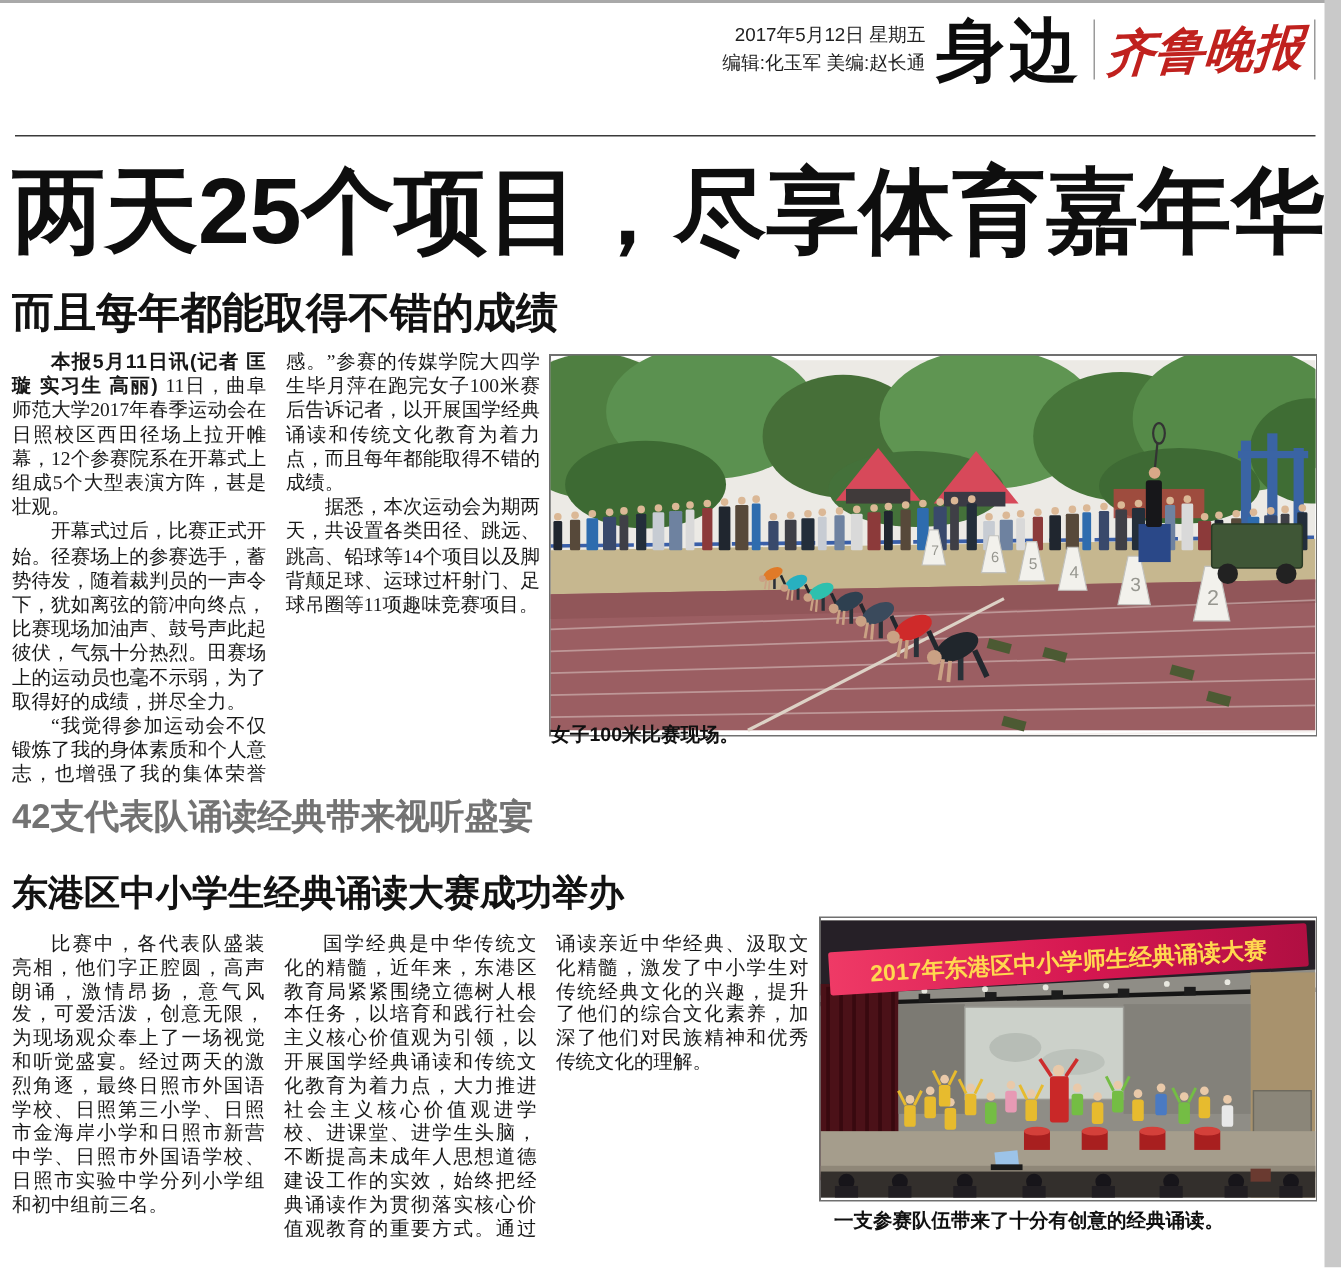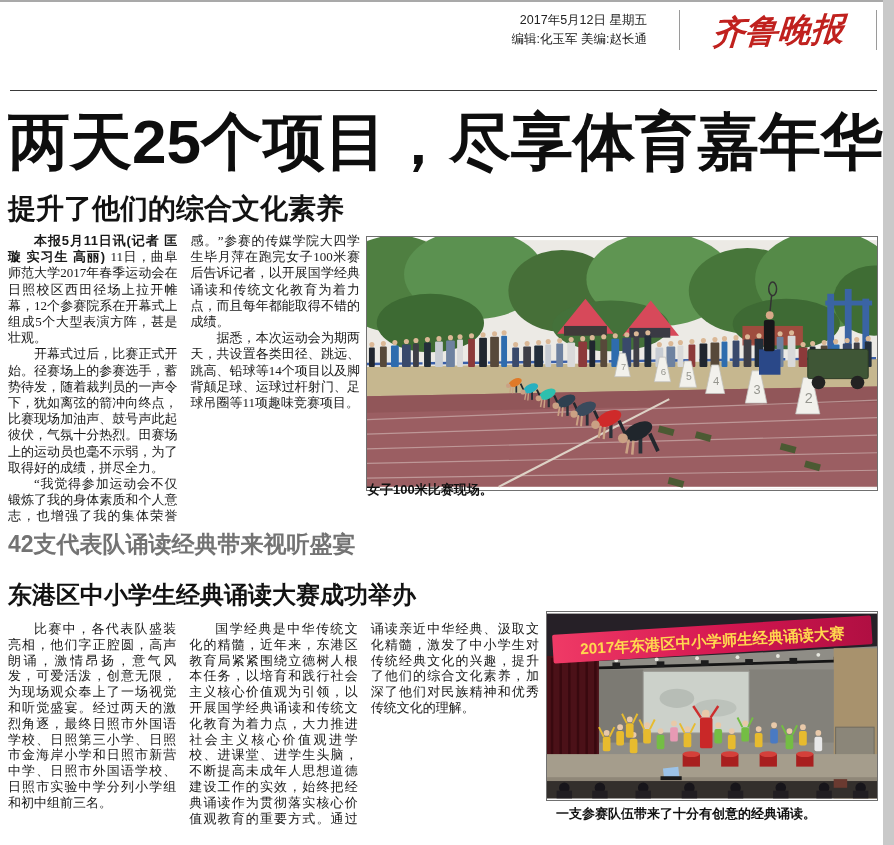--- a/index.html
+++ b/index.html
@@ -3,21 +3,21 @@
 <meta charset="utf-8">
 <style>
   html,body{margin:0;padding:0;}
   body{width:894px;height:845px;position:relative;background:#fff;overflow:hidden;
        font-family:"Liberation Serif","DejaVu Serif",serif;color:#161616;}
   .abs{position:absolute;}
   .top-line{top:0;left:0;width:894px;height:2px;background:#a9a9a9;}
   .edge-strip{top:0;right:0;width:11px;height:845px;background:#c9c9c9;}
 
   
-  .masthead{top:10px;right:17px;display:flex;align-items:center;gap:32px;margin-left:36px;}
+  .masthead{top:10px;right:17px;display:flex;align-items:center;gap:7px;margin-left:36px;}
   .m-date{font-size:12.5px;color:#222;text-align:right;line-height:1.55;
           font-family:"Liberation Sans",sans-serif;white-space:nowrap;}
   .m-section{font-size:46px;font-weight:900;color:#0c0c0c;
              font-family:"Liberation Sans",sans-serif;letter-spacing:3px;line-height:1;}
   .m-div{width:1px;height:40px;background:#9a9a9a;}
   .m-logo{font-size:33px;font-weight:700;color:#c0211e;font-style:italic;
           font-family:"DejaVu Serif",serif;transform:rotate(-2deg) skewX(-6deg);line-height:1;}
   .m-page{font-size:40px;color:#2e2e2e;font-family:"Liberation Sans",sans-serif;
           font-weight:400;letter-spacing:2px;line-height:1;}
   .rule{top:90px;left:10px;width:867px;height:0;border-top:1.5px solid #3a3a3a;}
@@ -54,28 +54,29 @@
 <body>
 
 <div class="abs top-line"></div>
 <div class="abs edge-strip"></div>
 
 <div class="abs masthead">
   <div class="m-date">
     <div>2017年5月12日 星期五</div>
     <div>编辑:化玉军  美编:赵长通</div>
   </div>
+  <div class="m-section">身边</div>
   <div class="m-div"></div>
   <div class="m-logo">齐鲁晚报</div>
   <div class="m-div"></div>
 </div>
 <div class="abs rule"></div>
 
 <div class="abs h1">两天25个项目，尽享体育嘉年华</div>
-<div class="abs sub1">提升了他们的综合文化素养</div>
+<div class="abs sub1">而且每年都能取得不错的成绩</div>
 
 <div class="abs body-text a1">
   <p><b>本报5月11日讯(记者 匡璇 实习生 高丽)</b><span>11日，曲阜师范大学2017年春季运动会在日照校区西田径场上拉开帷幕，12个参赛院系在开幕式上组成5个大型表演方阵，甚是壮观。</span></p>
   <p>开幕式过后，比赛正式开始。径赛场上的参赛选手，蓄势待发，随着裁判员的一声令下，犹如离弦的箭冲向终点，比赛现场加油声、鼓号声此起彼伏，气氛十分热烈。田赛场上的运动员也毫不示弱，为了取得好的成绩，拼尽全力。</p>
   <p>“我觉得参加运动会不仅锻炼了我的身体素质和个人意志，也增强了我的集体荣誉感。”参赛的传媒学院大四学生毕月萍在跑完女子100米赛后告诉记者，以开展国学经典诵读和传统文化教育为着力点，而且每年都能取得不错的成绩。</p>
   <p>据悉，本次运动会为期两天，共设置各类田径、跳远、跳高、铅球等14个项目以及脚背颠足球、运球过杆射门、足球吊圈等11项趣味竞赛项目。</p>
 </div>
 
 <div class="abs p1wrap">
   <svg id="p1" class="photo" width="510" height="253" viewBox="0 0 523 253">

